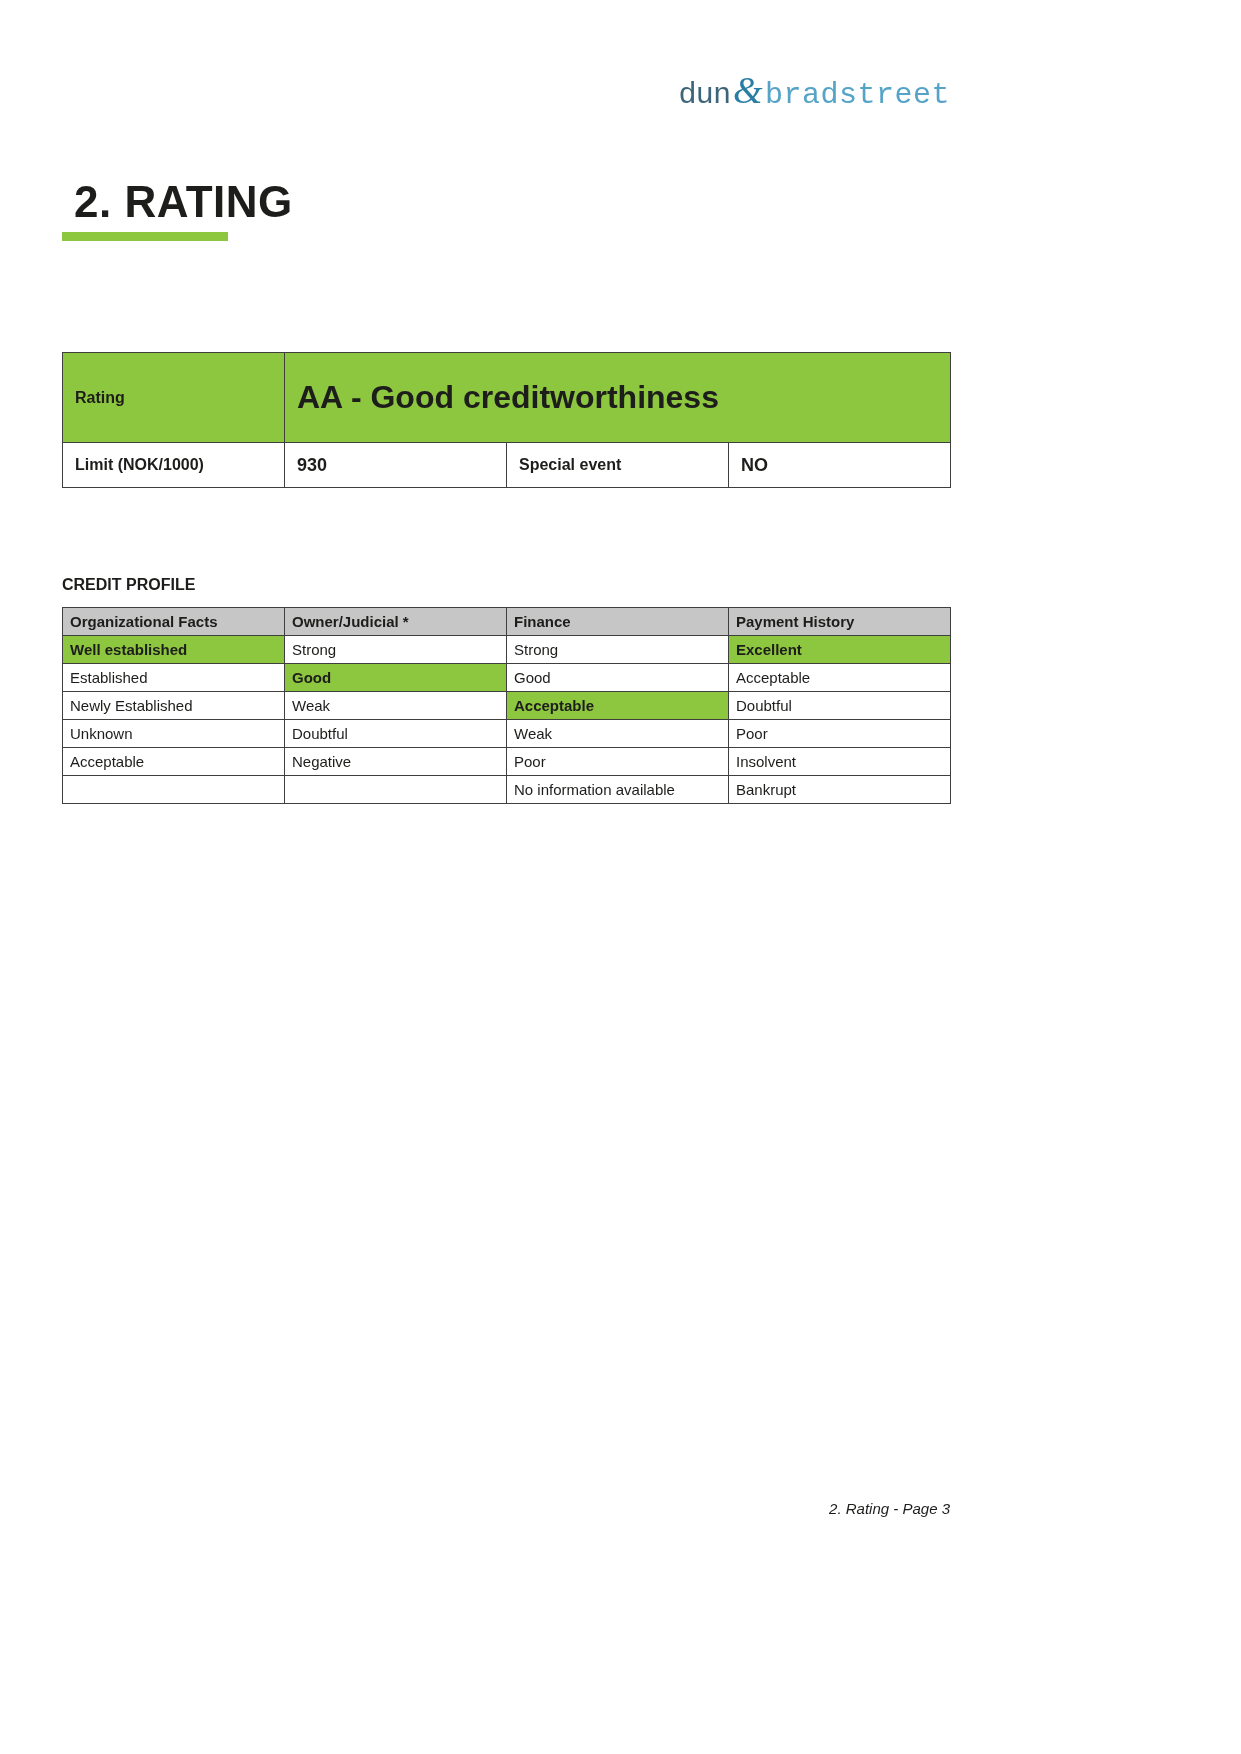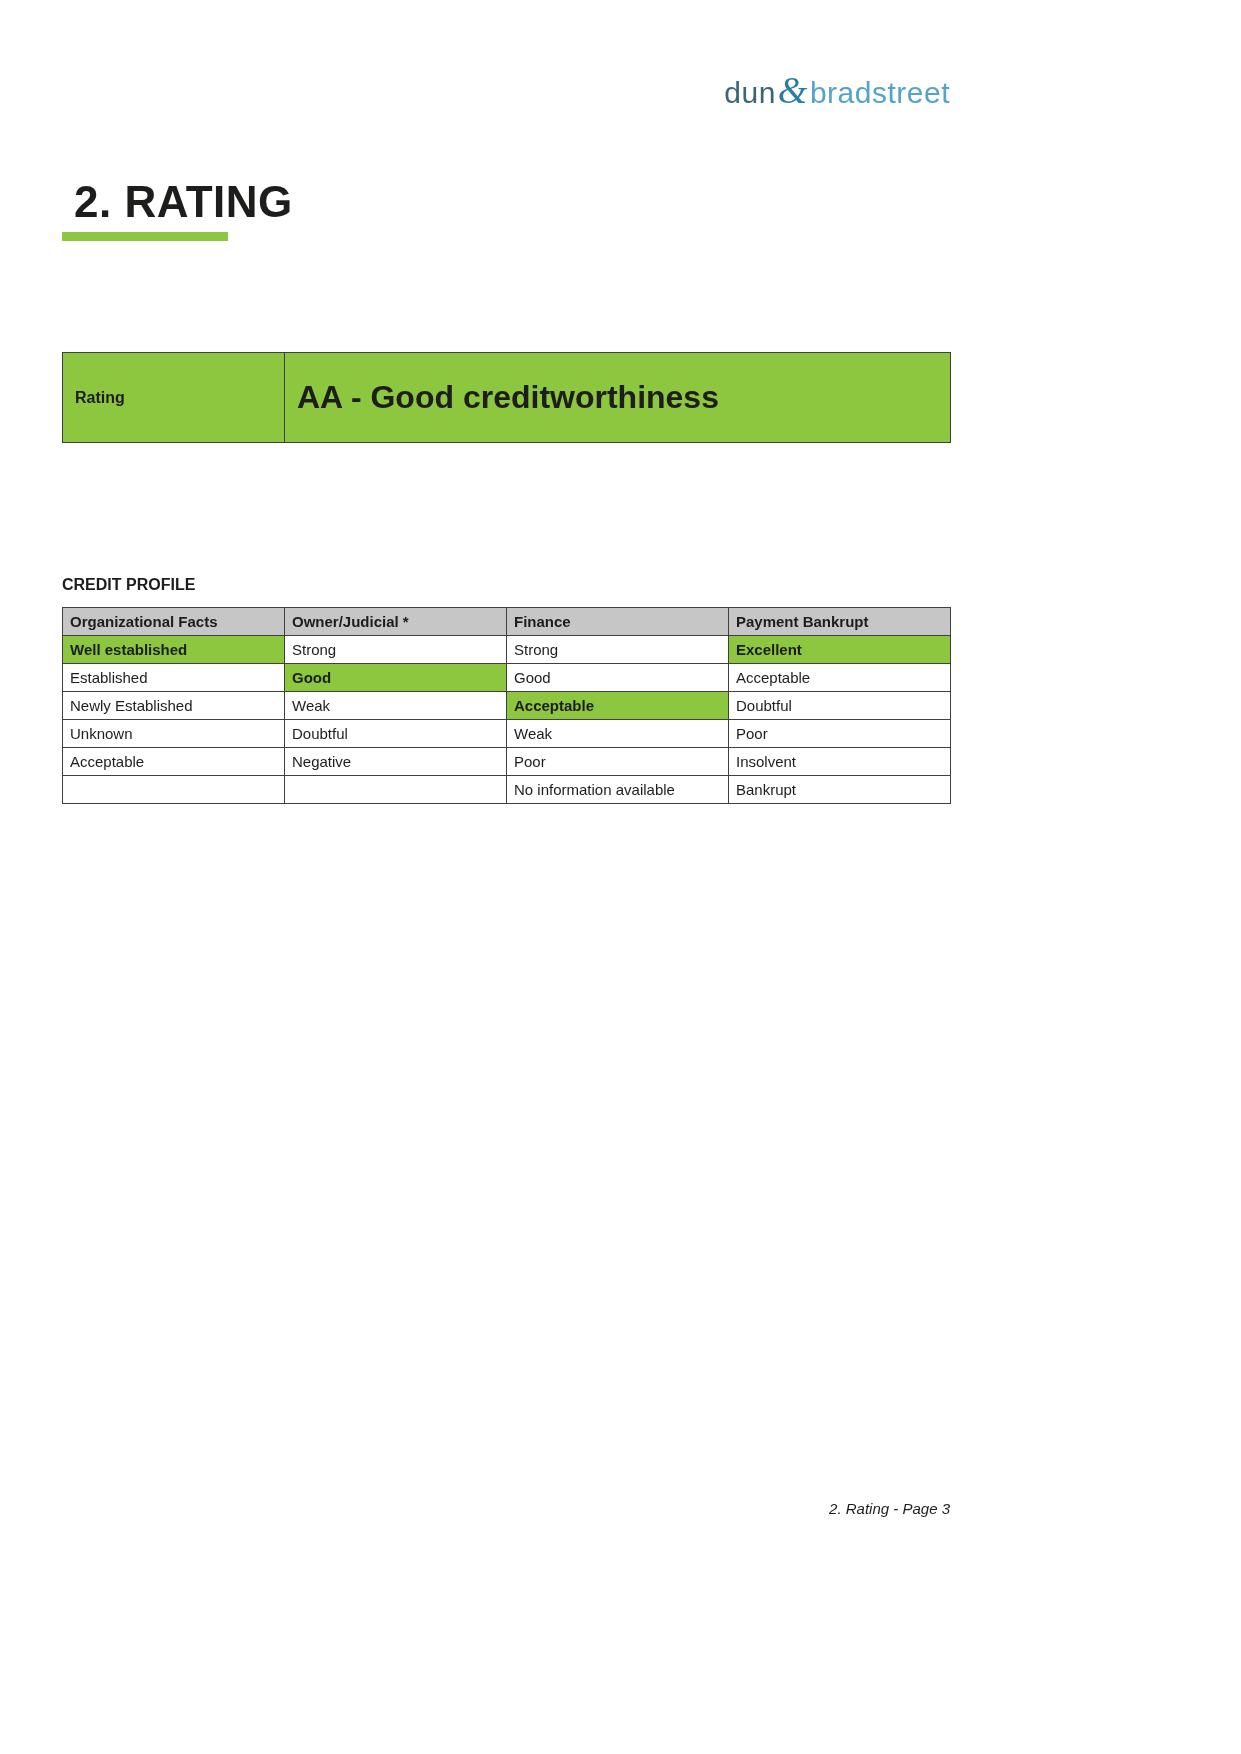--- a/index.html
+++ b/index.html
@@ -32,21 +32,21 @@
     white-space: nowrap;
   }
   .logo .dun { color: var(--logo-dark); }
   .logo .amp {
     color: var(--logo-mid);
     font-family: "Liberation Serif", serif;
     font-style: italic;
     font-size: 38px;
     padding: 0 2px;
   }
-  .logo .brad { color: var(--logo-light); }
+  .logo .brad { color: var(--logo-light); font-family: Liberation Mono, monospace; }
 
   
   .page-title {
     position: absolute;
     top: 165px;
     left: 62px;
     margin: 12px;
     font-size: 44px;
     font-weight: 800;
     letter-spacing: 0.5px;
@@ -153,38 +153,44 @@
       <col style="width:25%">
       <col style="width:25%">
       <col style="width:25%">
       <col style="width:25%">
     </colgroup>
   <tbody>
     <tr class="green-row">
       <td class="lbl">Rating</td>
       <td class="big" colspan="3">AA - Good creditworthiness</td>
     </tr>
+    <tr class="val-row">
+      <td class="lbl">Limit (NOK/1000)</td>
+      <td class="val">930</td>
+      <td class="lbl">Special event</td>
+      <td class="val">NO</td>
+    </tr>
   </tbody>
 </table>
 
 <h2 class="cp-title">CREDIT PROFILE</h2>
 
 <table class="cp-table">
   <colgroup>
       <col style="width:25%">
       <col style="width:25%">
       <col style="width:25%">
       <col style="width:25%">
     </colgroup>
   <thead>
     <tr>
       <th>Organizational Facts</th>
       <th>Owner/Judicial *</th>
       <th>Finance</th>
-      <th>Payment Bankrupt</th>
+      <th>Payment History</th>
     </tr>
   </thead>
   <tbody>
     <tr>
       <td class="hl">Well established</td>
       <td>Strong</td>
       <td>Strong</td>
       <td class="hl">Excellent</td>
     </tr>
     <tr>

